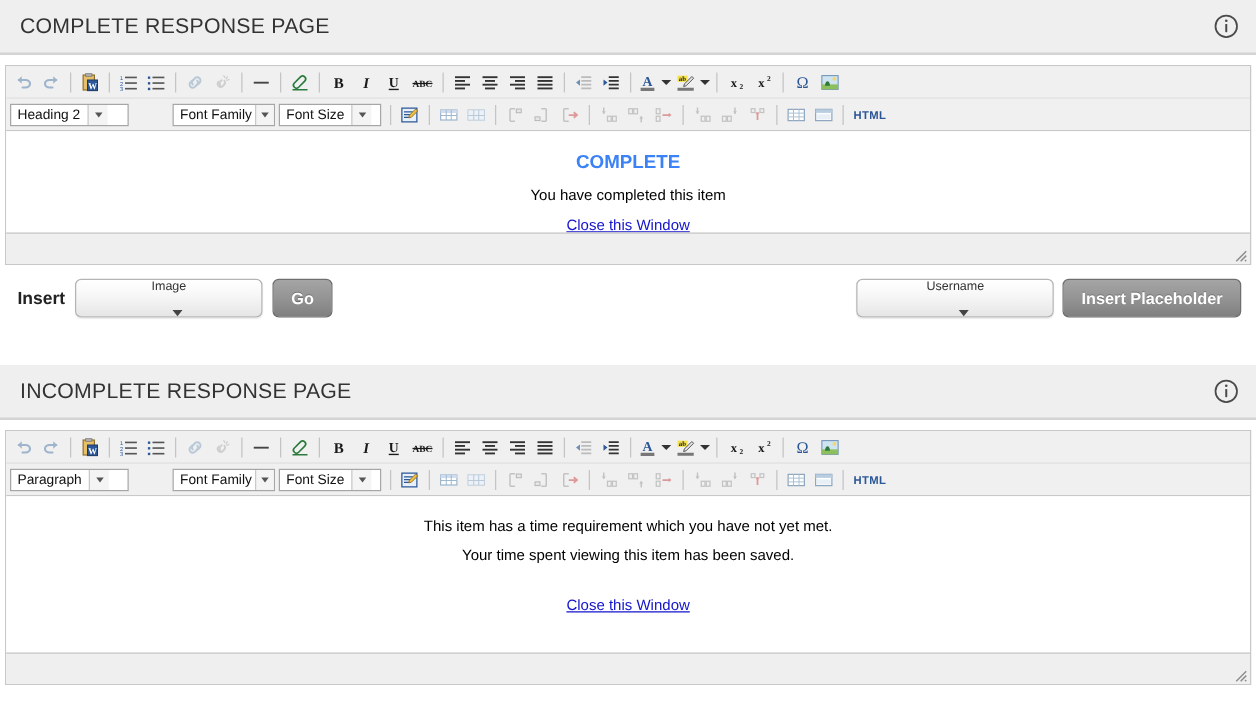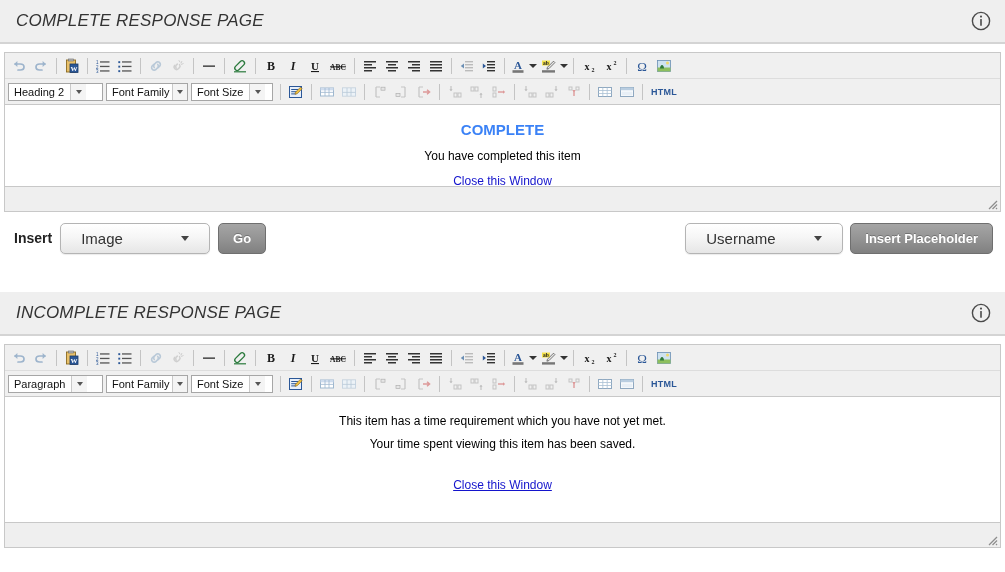--- a/index.html
+++ b/index.html
@@ -25,21 +25,20 @@
     align-items: center;
     justify-content: space-between;
     padding: 0 14px 0 16px;
     box-sizing: border-box;
   }
   .panel-header-title {
     font-size: 17px;
     color: #333333;
     letter-spacing: 0.2px;
     font-weight: 400;
-    font-style: italic;
   }
   .info-icon {
     width: 20px;
     height: 20px;
     display: block;
   }
 
   
   .editor {
     border: 1px solid #c8c8c8;
@@ -101,21 +100,21 @@
     background: #f4f4f4;
   }
   .tb-select .arrow-box::after {
     content: "";
     border-left: 3.5px solid transparent;
     border-right: 3.5px solid transparent;
     border-top: 4px solid #555;
     display: block;
   }
   .sel-heading { width: 95px; }
-  .sel-family  { width: 82px; }
+  .sel-family  { width: 82px; margin-left: 32px; }
   .sel-size    { width: 82px; }
 
   .editor-body {
     background: #ffffff;
     padding-top: 16px;
     box-sizing: border-box;
     text-align: center;
     font-family: "Liberation Sans", sans-serif;
   }
   .doc-h2 {
@@ -166,23 +165,24 @@
   .ui-select {
     height: 31px;
     border: 1px solid #b4b4b4;
     border-radius: 5px;
     background: linear-gradient(to bottom,#ffffff 0%,#f6f6f6 45%,#e6e6e6 100%);
     box-shadow: 0 1px 1px rgba(0,0,0,0.08);
     display: inline-flex;
     align-items: center;
     justify-content: space-between;
     padding: 0 20px;
-    font-size: 15px;
+    font-size: 10px;
     color: #333;
     box-sizing: border-box;
+    flex-direction: column;
   }
   .ui-select .caret {
     border-left: 4px solid transparent;
     border-right: 4px solid transparent;
     border-top: 5px solid #444;
     margin-left: 14px;
   }
   .sel-image { width: 150px; }
   .sel-username { width: 158px; align-items: center; }
 

